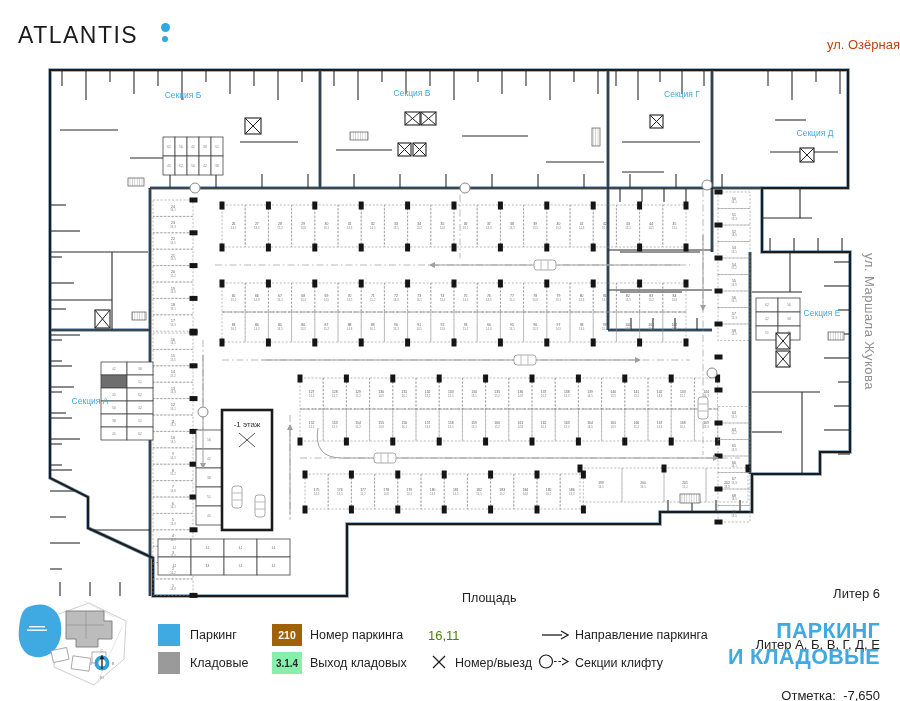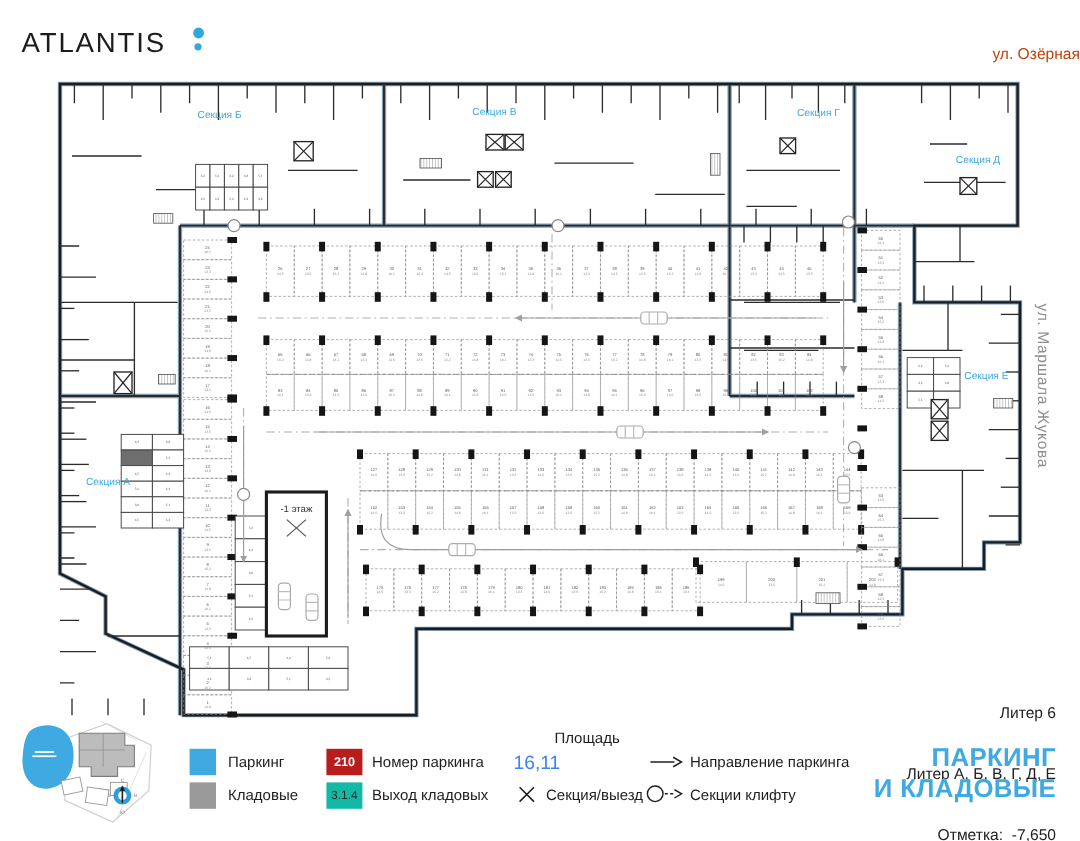--- a/index.html
+++ b/index.html
@@ -10,23 +10,23 @@
   .logo-dot-small{position:absolute;left:144px;top:14px;width:6px;height:6px;border-radius:50%;background:#2fa8e1}
   #street-top{left:0;right:0;top:37px;text-align:right;font-size:13px;color:#c2410c}
   #street-right{left:862px;top:253px;writing-mode:vertical-rl;font-size:13px;color:#8f8f8f;letter-spacing:.5px}
   #plan{left:40px;top:65px;width:815px;height:537px}
   #minimap{left:14px;top:597px;width:125px;height:100px}
   .lg-label{font-size:12.5px;color:#1e1e1e;white-space:nowrap}
   .sw{width:22px;height:22px}
   .sw-blue{background:#3fa9e1}
   .sw-gray{background:#9a9a9a}
   .sw-num{width:30px;height:22px;display:flex;align-items:center;justify-content:center;font-size:10.5px;font-weight:700}
-  .sw-num.blue{background:#b91c1c;color:#fff}
-  .sw-num.gray{background:#14b8a6;color:#2b2b2b;font-weight:400;font-size:10px}
-  .lg-val{font-size:16px;color:#3b82f6}
+  .sw-num.blue{background:#a16207;color:#fff}
+  .sw-num.gray{background:#86efac;color:#2b2b2b;font-weight:700;font-size:10px}
+  .lg-val{font-size:13px;color:#4d7c0f}
   #info{right:20px;top:551px;text-align:right;font-size:13px;line-height:17px;color:#222;white-space:pre}
   #title{right:20px;top:618px;text-align:right;font-size:21.5px;font-weight:700;line-height:26px;color:#3fa9e1;letter-spacing:.3px}
 </style>
 </head>
 <body>
 
 <div class="abs" id="logo">
   <span>ATLANTIS</span>
   <span class="logo-dot-big"></span>
   <span class="logo-dot-small"></span>
@@ -968,36 +968,36 @@
     <text x="77" y="67.5" font-size="4" fill="#8a8a8a" text-anchor="middle">З</text>
   </g>
 </svg>
 
 <div>
   <div class="abs sw sw-blue" style="left:158px;top:624px"></div>
   <div class="abs lg-label" style="left:190px;top:628px">Паркинг</div>
   <div class="abs sw-num blue" style="left:272px;top:624px">210</div>
   <div class="abs lg-label" style="left:310px;top:628px">Номер паркинга</div>
   <div class="abs lg-val" style="left:428px;top:628px">16,11</div>
-  <div class="abs lg-label" style="left:462px;top:608px">Площадь</div>
+  <div class="abs lg-label" style="left:462px;top:591px">Площадь</div>
   <svg class="abs" style="left:541px;top:629px" width="28" height="12" viewBox="0 0 28 12">
     <line x1="1" y1="6" x2="21" y2="6" stroke="#1e1e1e" stroke-width="1.3"></line>
     <path d="M20,2 L27,6 L20,10" fill="none" stroke="#1e1e1e" stroke-width="1.3"></path>
   </svg>
   <div class="abs lg-label" style="left:575px;top:628px">Направление паркинга</div>
 
   <div class="abs sw sw-gray" style="left:158px;top:652px"></div>
   <div class="abs lg-label" style="left:190px;top:656px">Кладовые</div>
   <div class="abs sw-num gray" style="left:272px;top:652px">3.1.4</div>
   <div class="abs lg-label" style="left:310px;top:656px">Выход кладовых</div>
   <svg class="abs" style="left:431px;top:654px" width="16" height="16" viewBox="0 0 16 16">
     <line x1="2" y1="2" x2="14" y2="14" stroke="#1e1e1e" stroke-width="1.3"></line>
     <line x1="14" y1="2" x2="2" y2="14" stroke="#1e1e1e" stroke-width="1.3"></line>
   </svg>
-  <div class="abs lg-label" style="left:455px;top:656px">Секция/выезд</div>
+  <div class="abs lg-label" style="left:455px;top:656px">Номер/выезд</div>
   <svg class="abs" style="left:538px;top:653px" width="32" height="17" viewBox="0 0 32 17">
     <circle cx="8" cy="8.5" r="6.5" fill="none" stroke="#1e1e1e" stroke-width="1.2"></circle>
     <line x1="16" y1="8.5" x2="24" y2="8.5" stroke="#1e1e1e" stroke-width="1.2" stroke-dasharray="2.5 2"></line>
     <path d="M24,5 L30,8.5 L24,12" fill="none" stroke="#1e1e1e" stroke-width="1.2"></path>
   </svg>
   <div class="abs lg-label" style="left:575px;top:656px">Секции клифту</div>
 </div>
 
 <div class="abs" id="info">
   <div>Литер 6</div>

